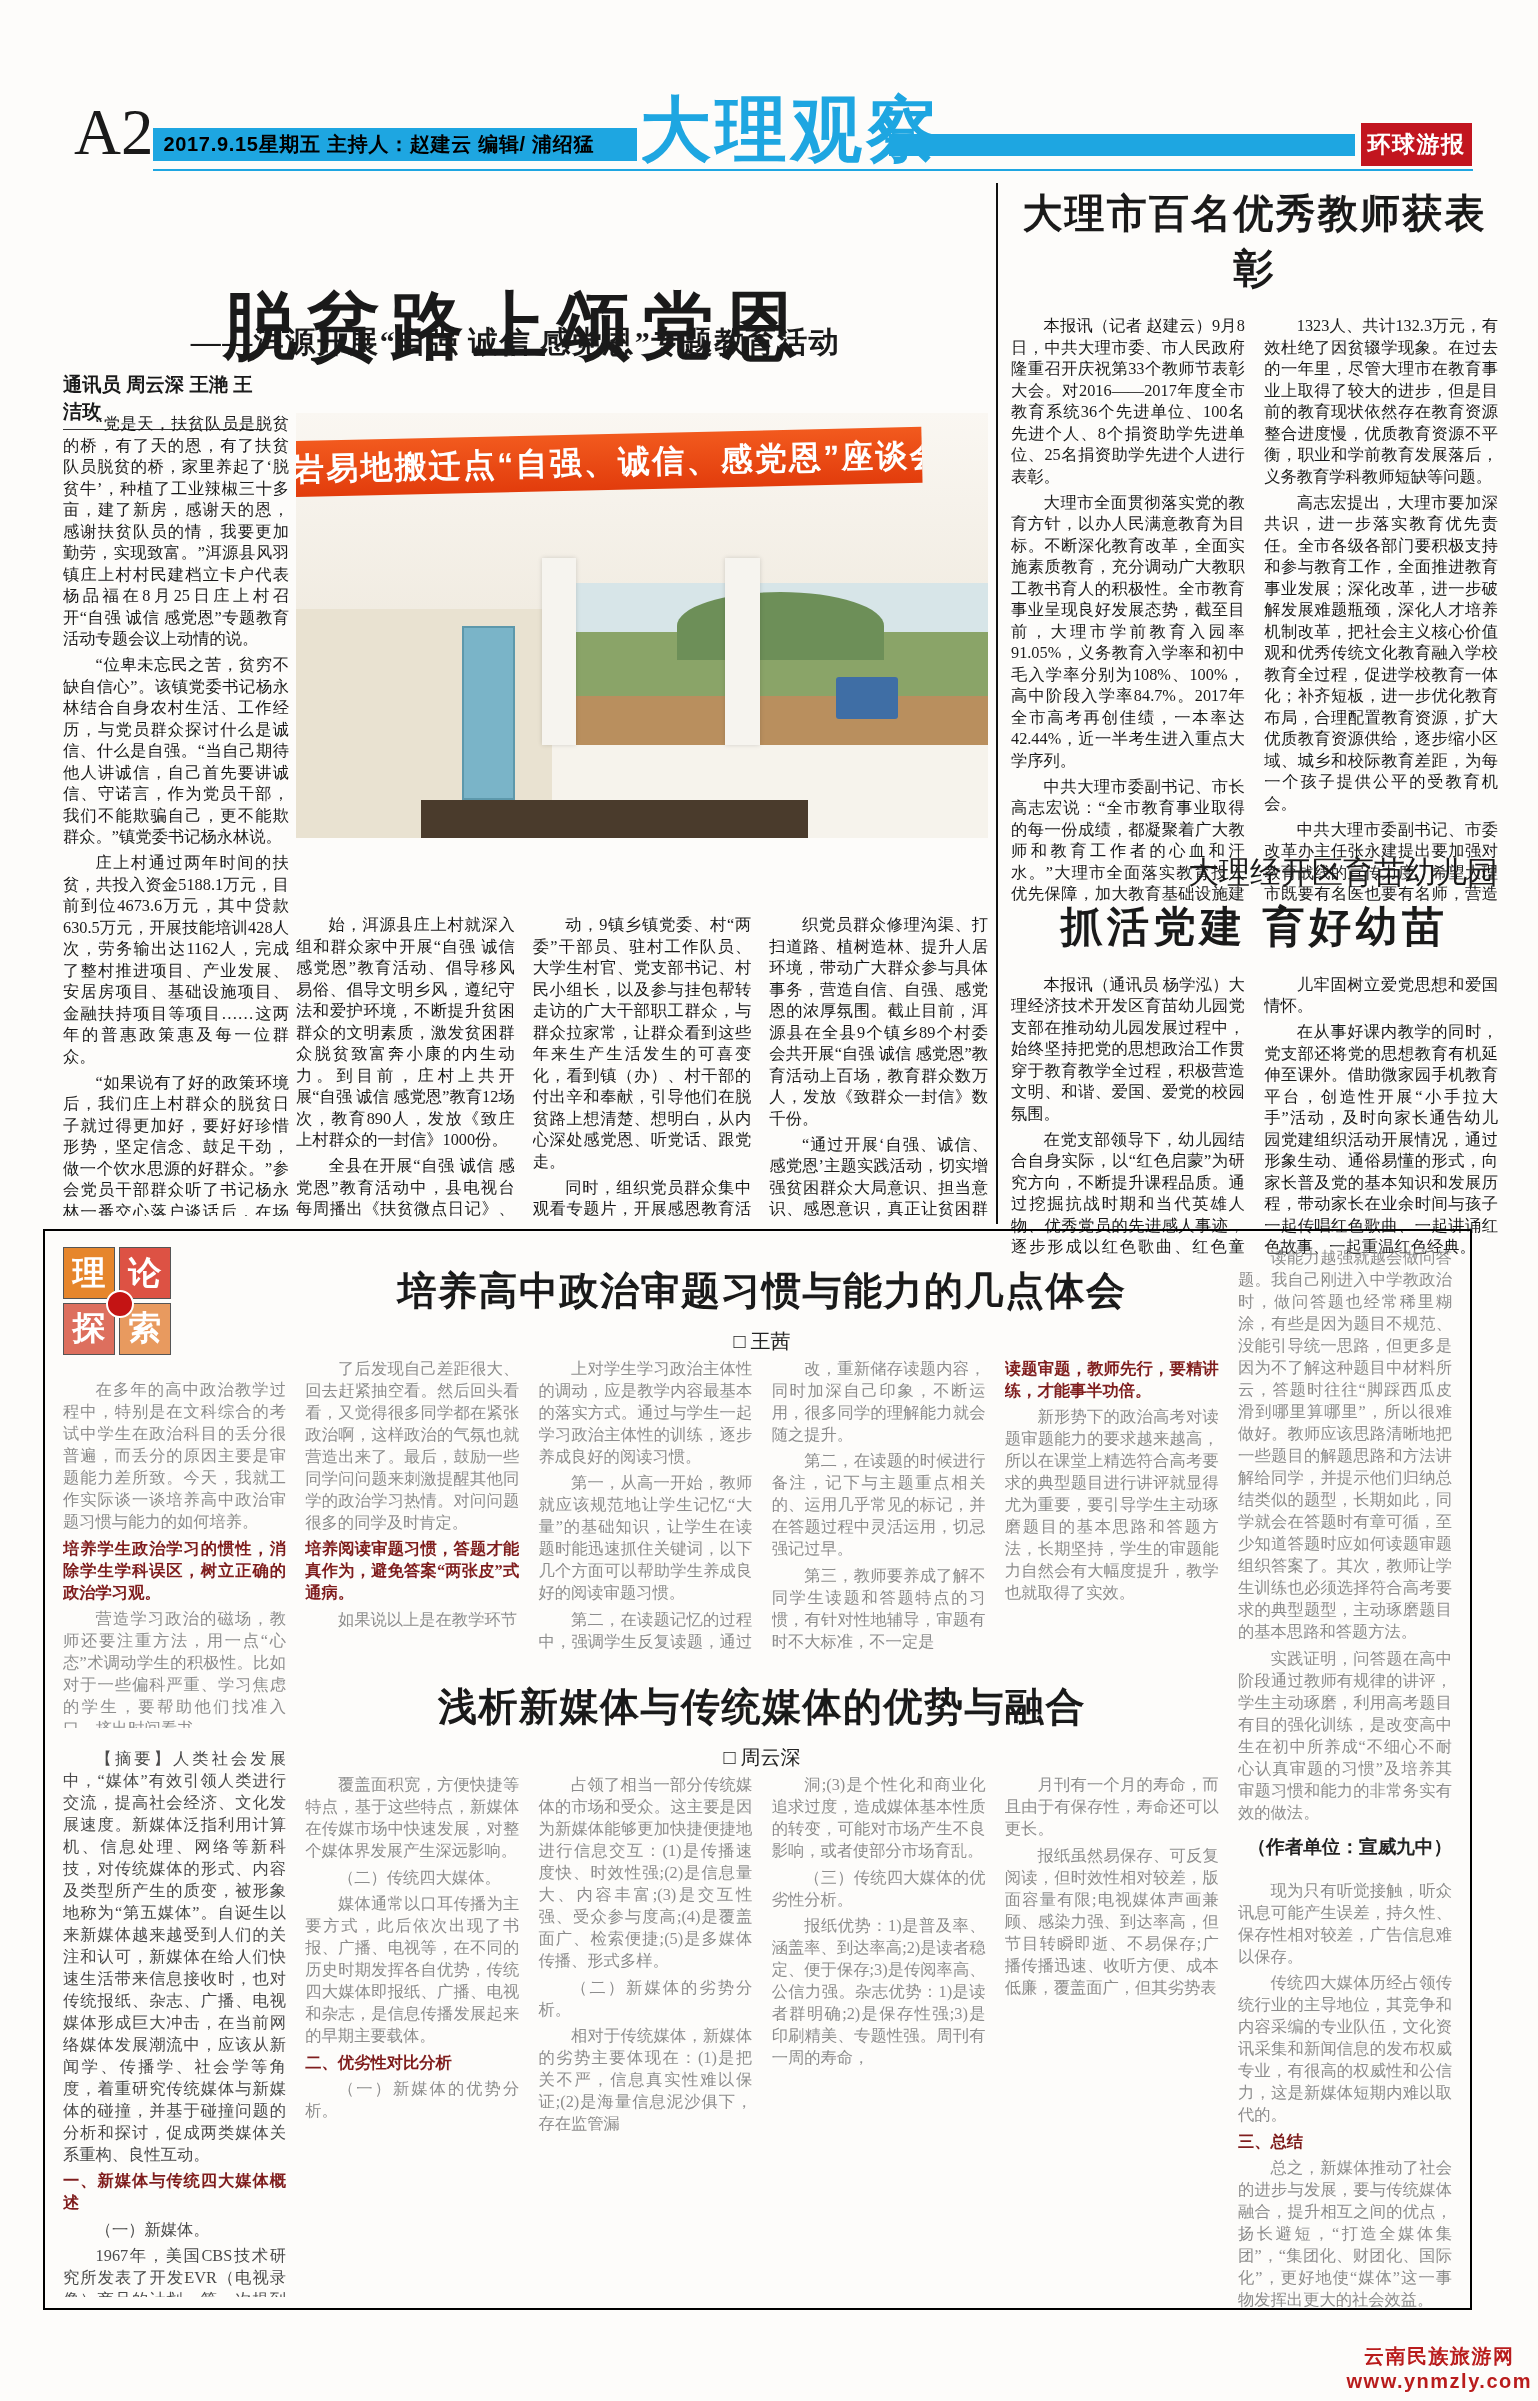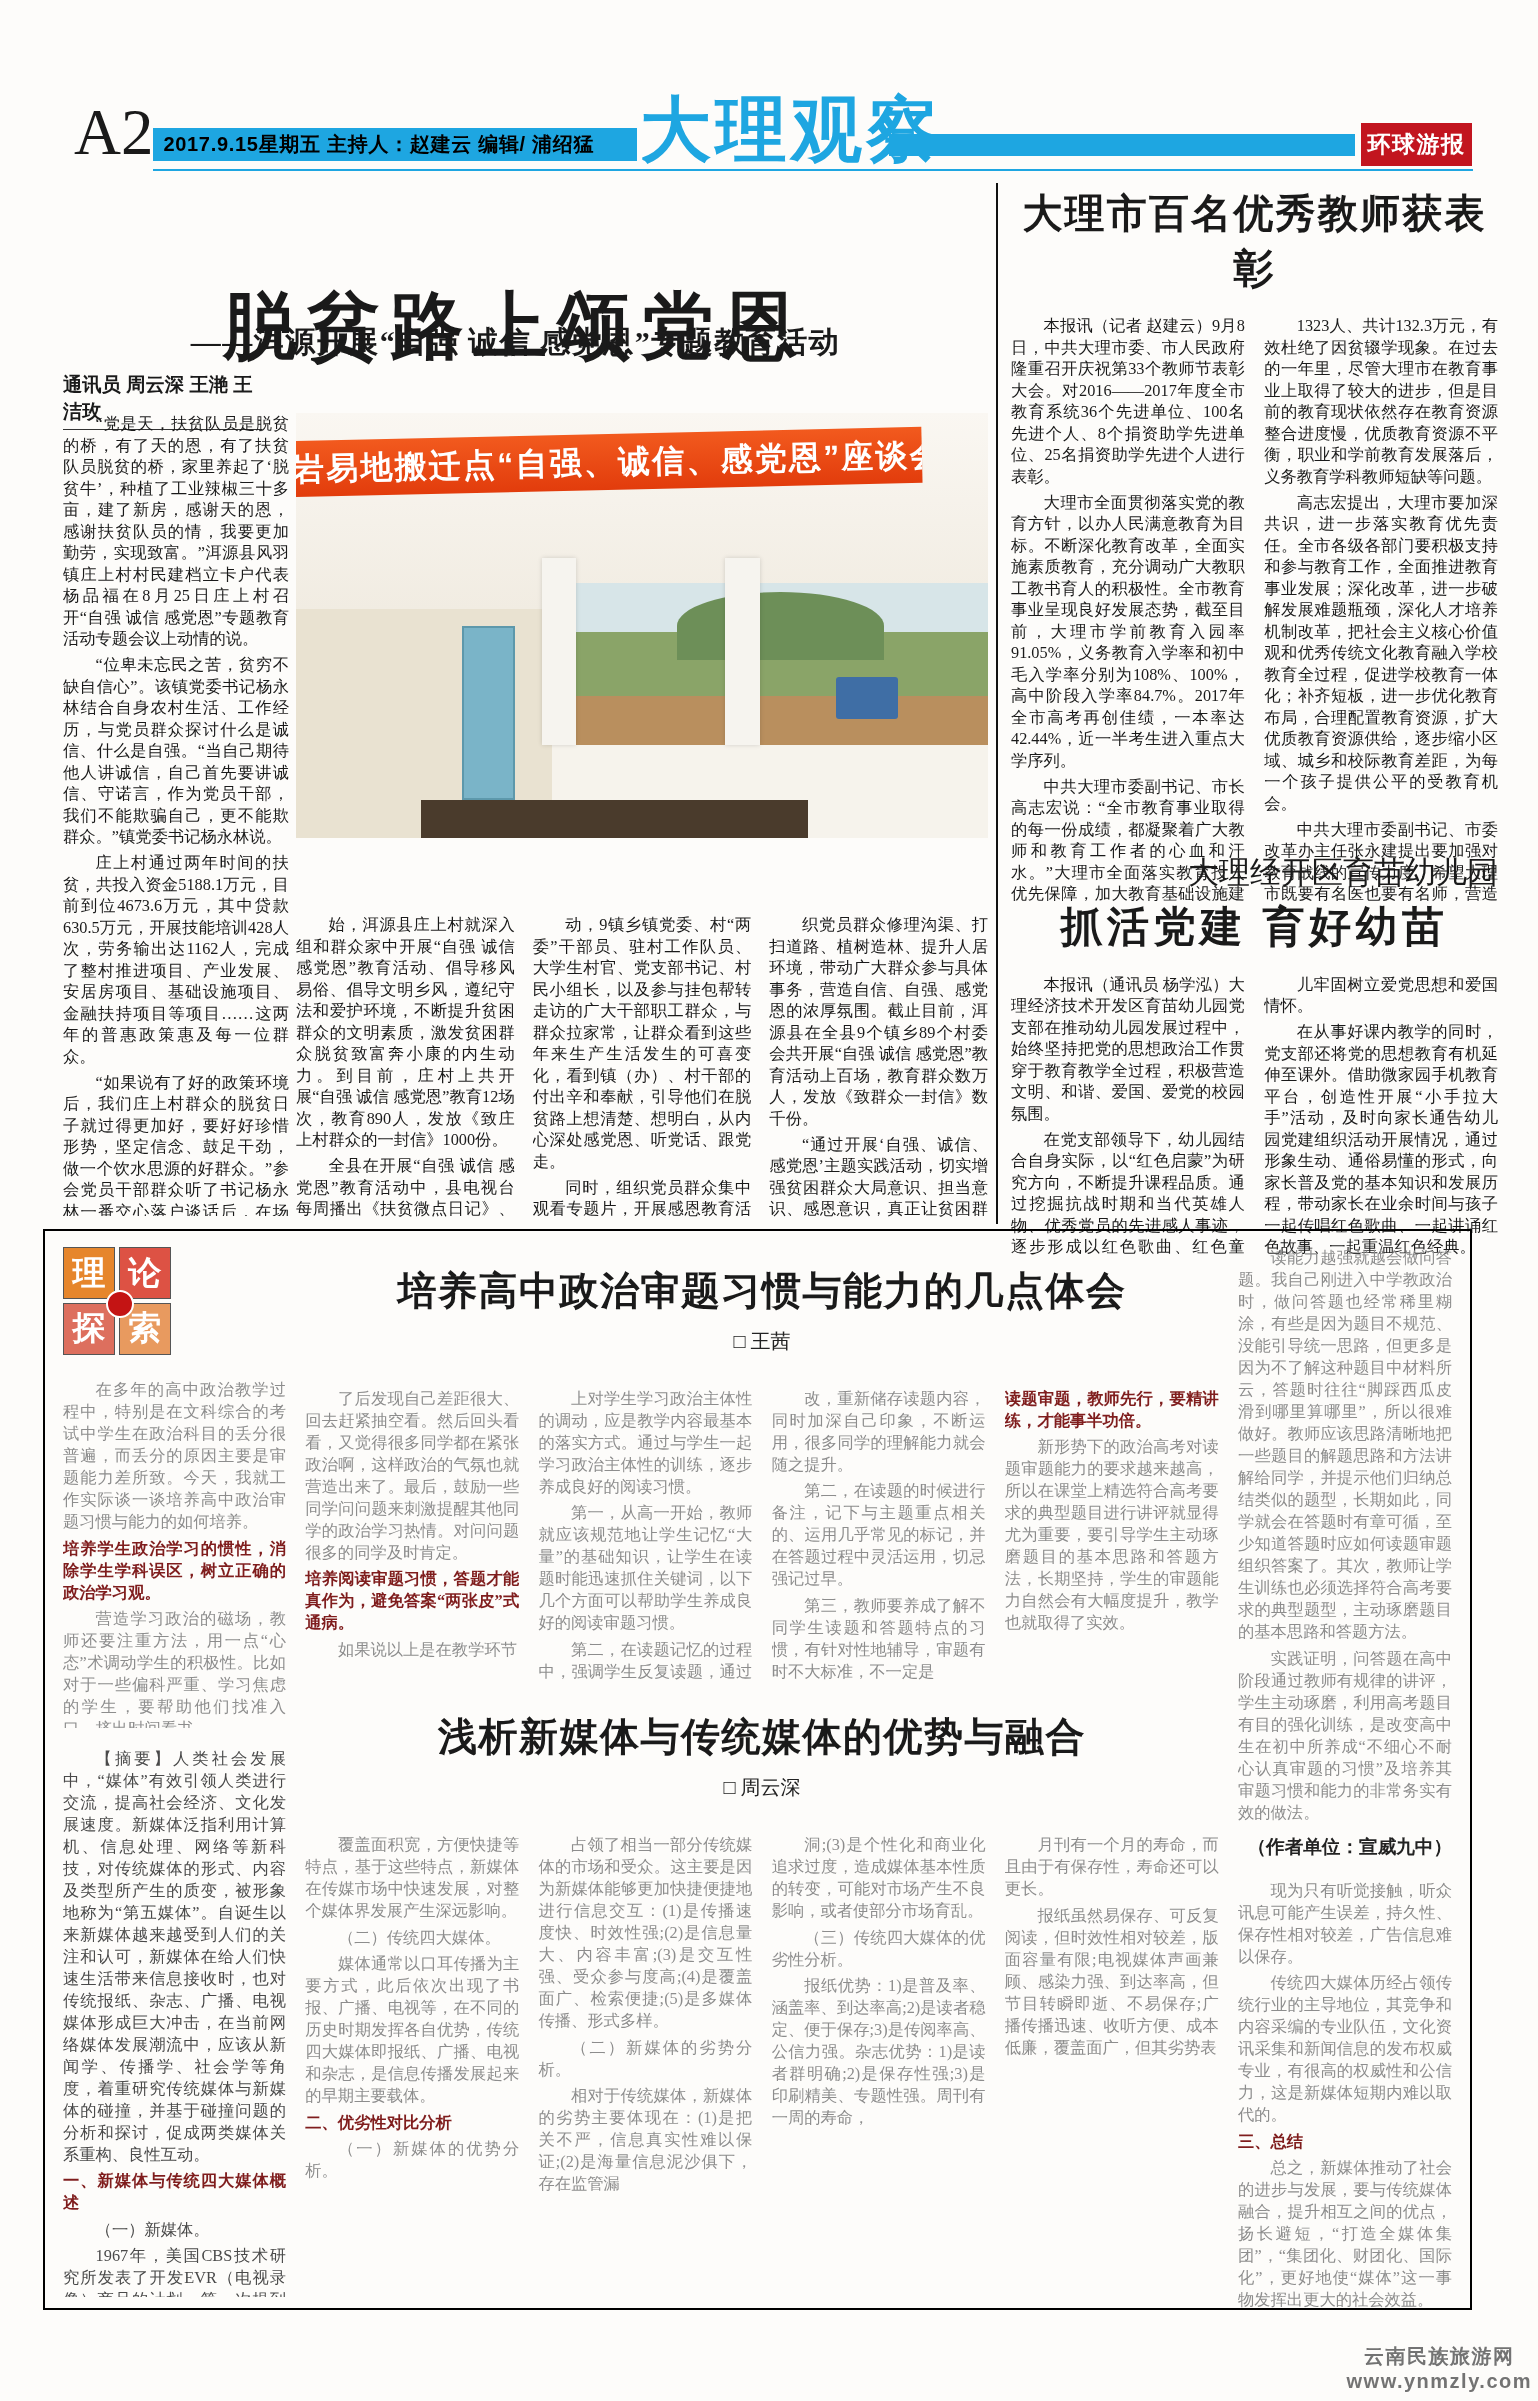--- a/index.html
+++ b/index.html
@@ -67,29 +67,29 @@
   .tlogo .tile{display:flex;align-items:center;justify-content:center;color:#fff;font-size:33px;
                font-weight:700;font-family:"Liberation Sans",sans-serif;border:0.7px solid #555;}
   .t1{background:#e6862c}.t2{background:#dd5244}.t3{background:#dd6f5e}.t4{background:#e89a5f}
   .tlogo .dot{position:absolute;left:43px;top:43px;width:24px;height:24px;border-radius:50%;
               background:#c41414;border:2.2px solid #fff;}
   .introcol{margin-top:21px;height:349px;}
   .a2left{margin-top:19.3px;height:549px;color:#4a4a4a !important;}
   .tcenter{flex:1;display:flex;flex-direction:column;}
   .ttitle{text-align:center;font-size:39px;font-weight:900;letter-spacing:1.5px;margin:0;}
   .tauthor{text-align:center;font-size:20px;margin:10.4px 0 0;color:#222;}
-  .fourcol{display:flex;gap:19.3px;margin-top:33px;}
+  .fourcol{display:flex;gap:19.3px;margin-top:3px;}
   .fourcol .col{flex:1;}
   .a1cols{height:297px;}
   .a2cols{height:416px;justify-content:center;}
   .a1block{padding-top:16.3px;}
   .a2block{margin-top:25px;}
   .tright{width:214px;flex:0 0 214px;height:100%;}
   .tfooter{text-align:right;font-weight:700;color:#222;font-size:18.6px;margin:6px 0 19.3px;}
-  .watermark{position:absolute;right:6px;bottom:7.4px;text-align:center;color:#737373;
+  .watermark{position:absolute;right:6px;bottom:7.4px;text-align:center;color:#b91c1c;
              font-family:"Liberation Sans",sans-serif;font-weight:700;font-size:20px;line-height:25px;letter-spacing:1.5px;}
 </style>
 </head>
 <body>
 
 <div class="page">
 
   <div class="pageno">A2</div>
   <div class="datebar">2017.9.15星期五 主持人：赵建云   编辑/ 浦绍猛</div>
   <div class="masthead">大理观察</div>

